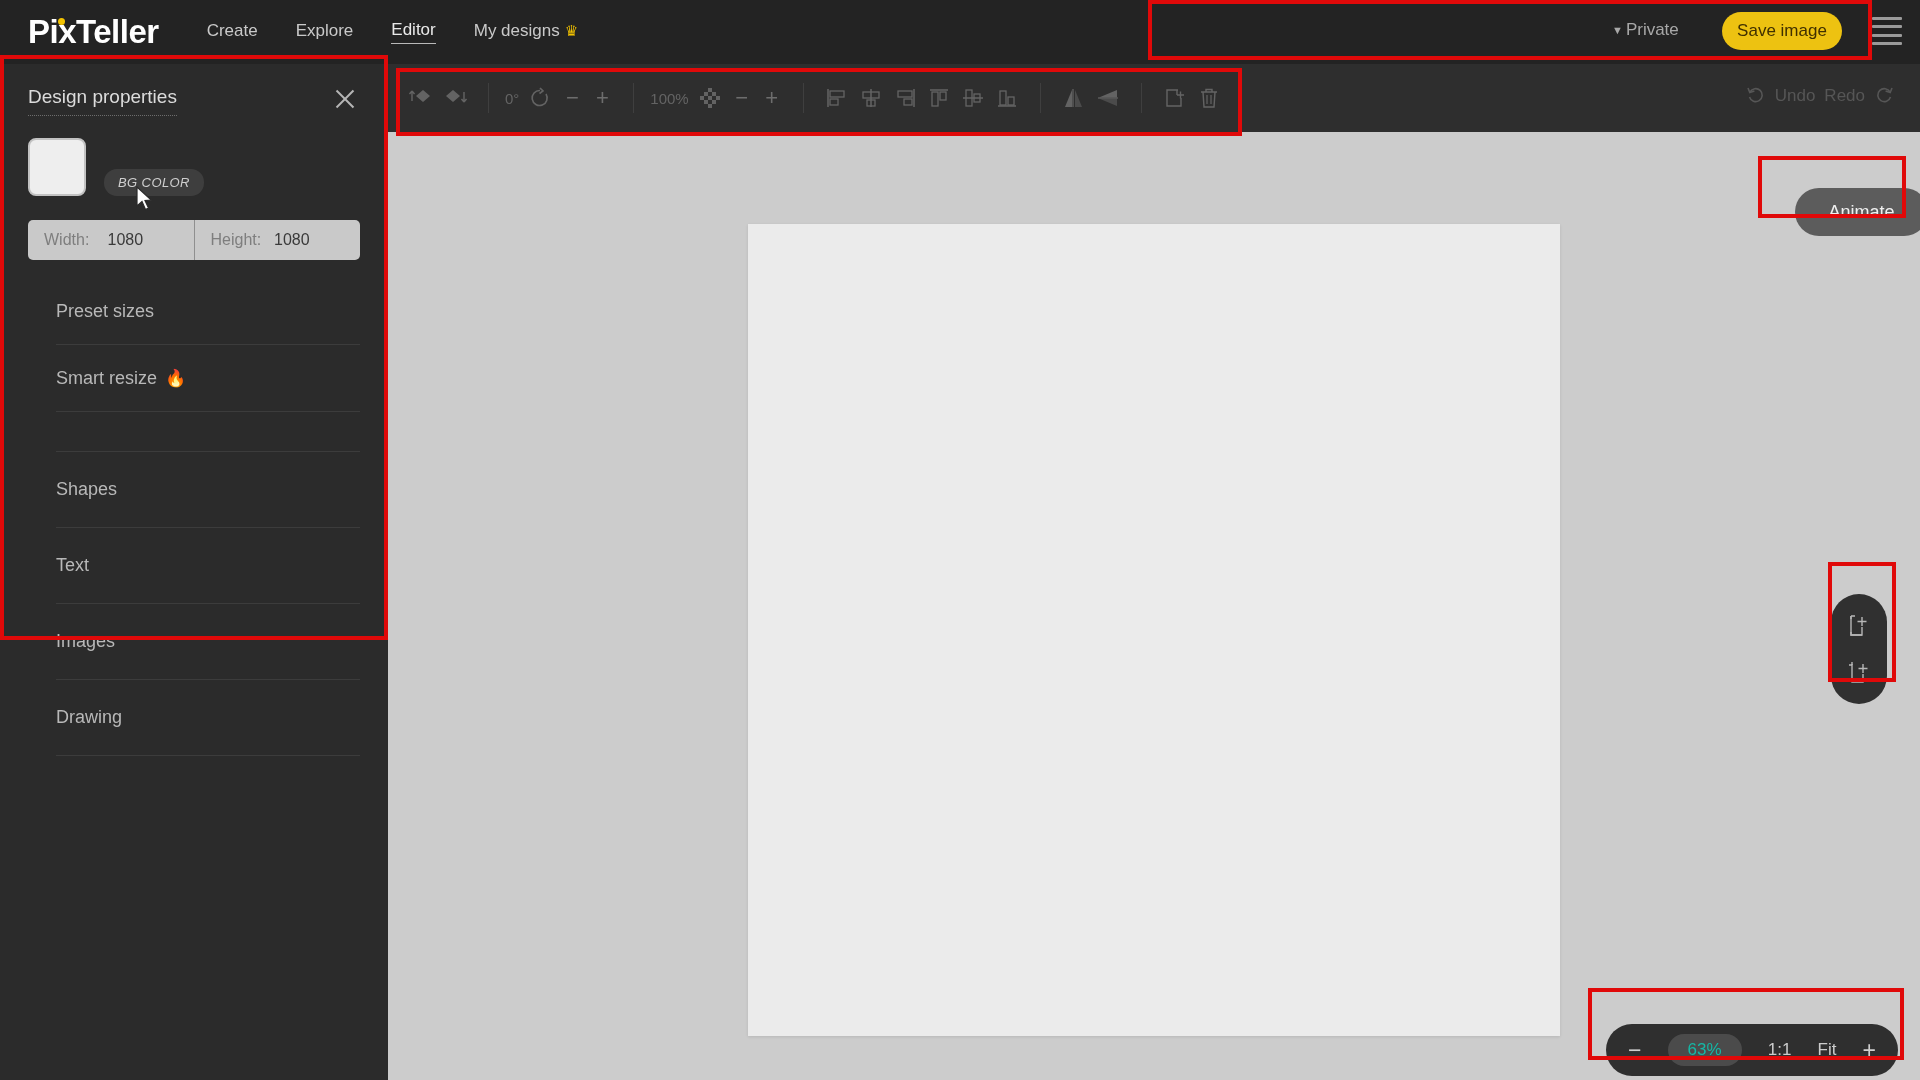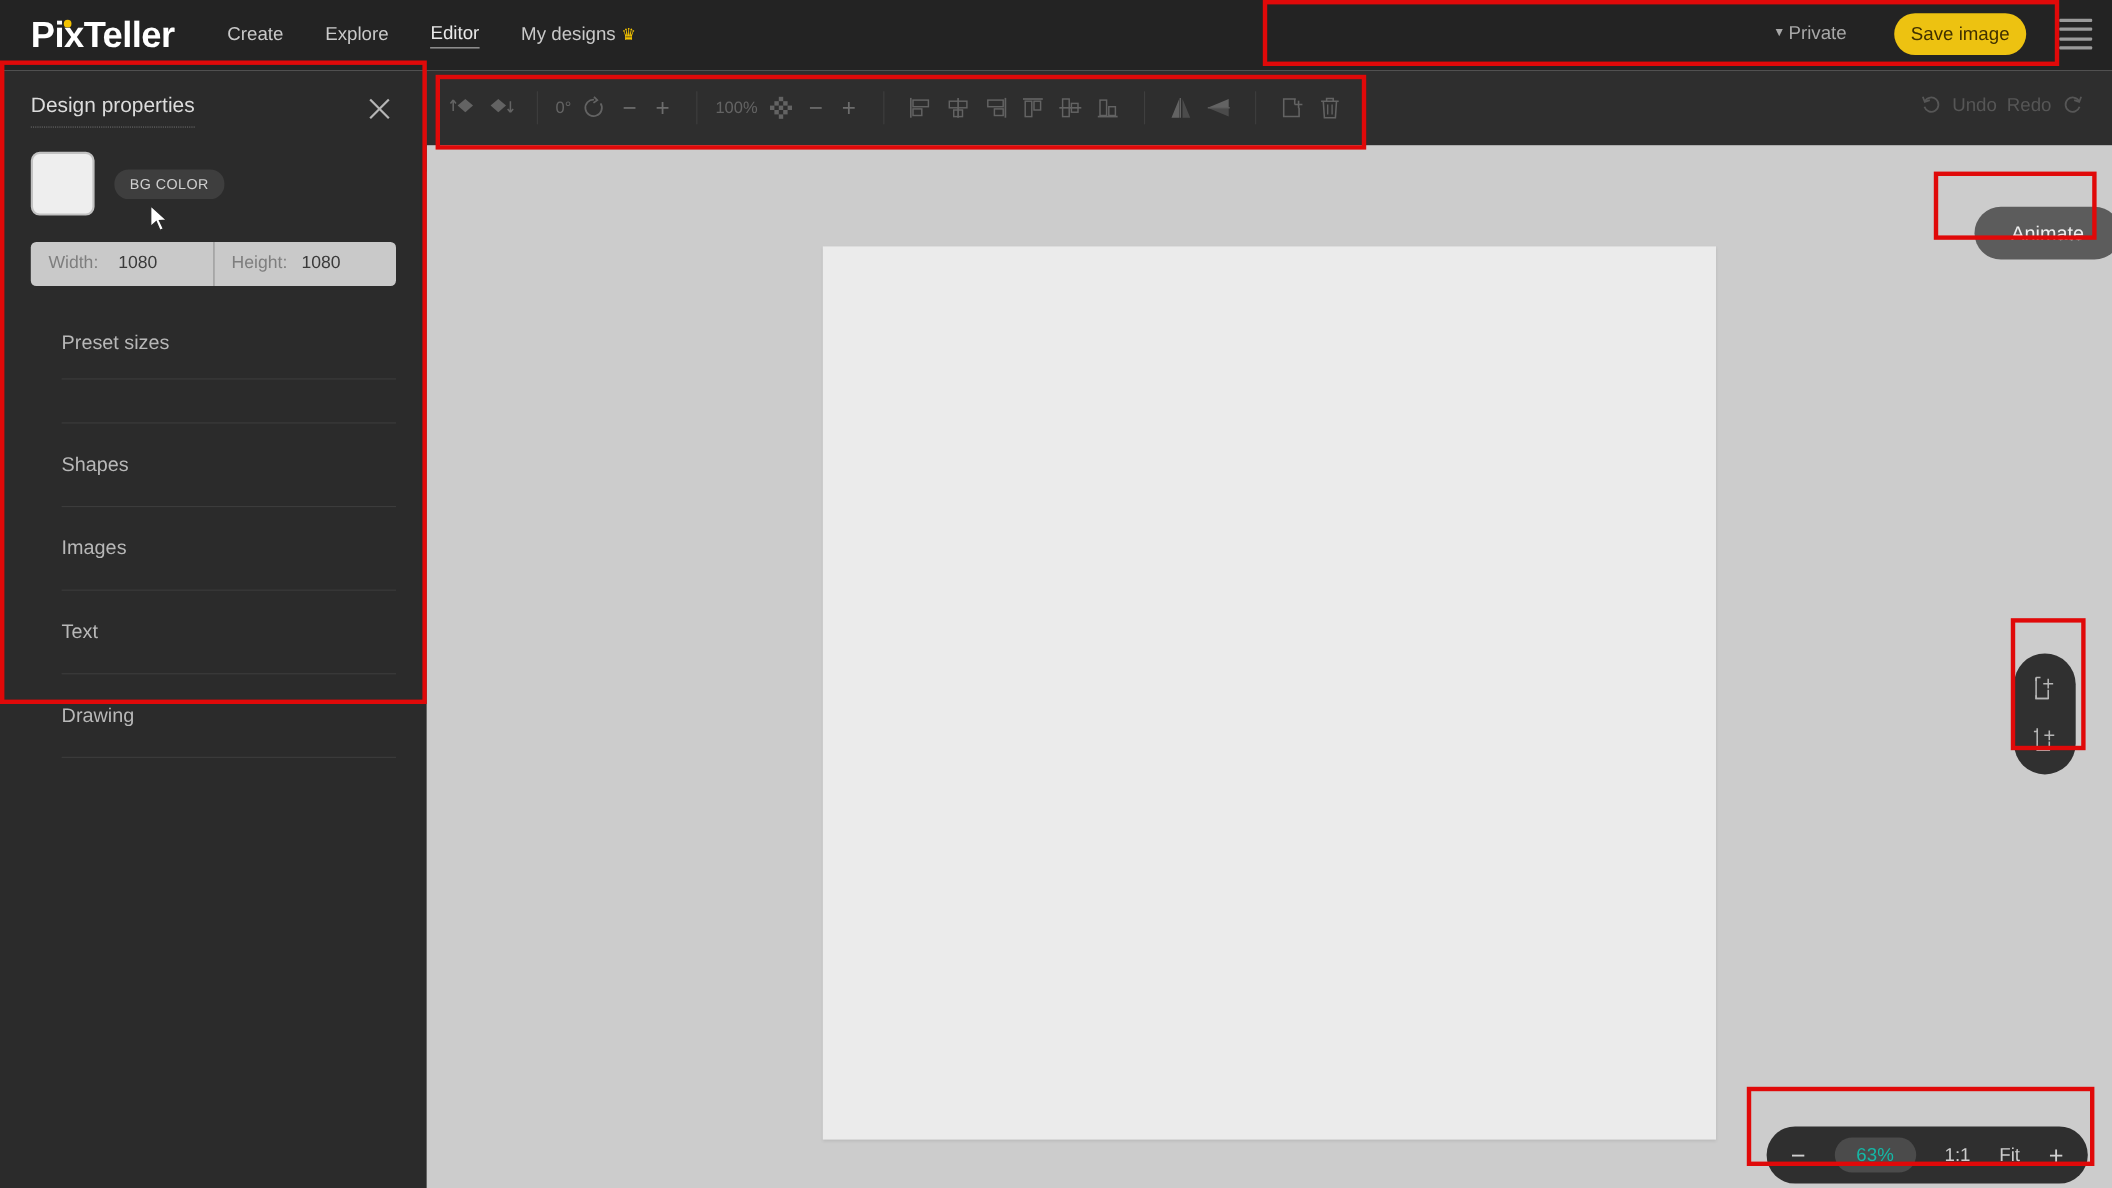--- a/index.html
+++ b/index.html
@@ -70,21 +70,21 @@
   .close-x {
     width: 30px; height: 30px; position: relative; cursor: pointer; flex: none; margin-top: -2px;
   }
   .close-x::before, .close-x::after {
     content: ""; position: absolute; left: 3px; top: 14px; width: 24px; height: 2px;
     background: #b6b6b6;
   }
   .close-x::before { transform: rotate(45deg); }
   .close-x::after  { transform: rotate(-45deg); }
 
-  .bgcolor-row { display: flex; align-items: center; margin-top: 22px; position: relative; }
+  .bgcolor-row { display: flex; align-items: flex-end; margin-top: 22px; position: relative; font-style: italic; }
   .swatch {
     width: 58px; height: 58px; background: #eeeeee; border: 2px solid #c2c2c2;
     border-radius: 8px; cursor: pointer;
   }
   .bg-chip {
     margin-left: 18px; background: #3e3e3e; color: #cfcfcf; font-size: 13px;
     padding: 6px 14px; border-radius: 13px; letter-spacing: 0.4px;
   }
   .cursor-arrow { position: absolute; left: 108px; top: 48px; width: 18px; height: 26px; }
 
@@ -230,29 +230,33 @@
         <div class="dim-cell">
           <span class="dim-label">Height:</span>
           <input class="dim-value" type="text" value="1080" style="">
         </div>
       </div>
 
       <div class="menu-list">
         <div class="menu-item">
           <span>Preset sizes</span>
         </div>
+        <div class="menu-item">
+          <span>Smart resize</span>
+          <span class="fire">🔥</span>
+        </div>
         <div class="menu-gap"></div>
         <div class="menu-item tall">
           <span>Shapes</span>
         </div>
         <div class="menu-item tall">
+          <span>Text</span>
+        </div>
+        <div class="menu-item tall">
           <span>Images</span>
-        </div>
-        <div class="menu-item tall">
-          <span>Text</span>
         </div>
         <div class="menu-item tall">
           <span>Drawing</span>
         </div>
       </div>
 
     </div>
   </div>
 
   <div class="toolbar">

